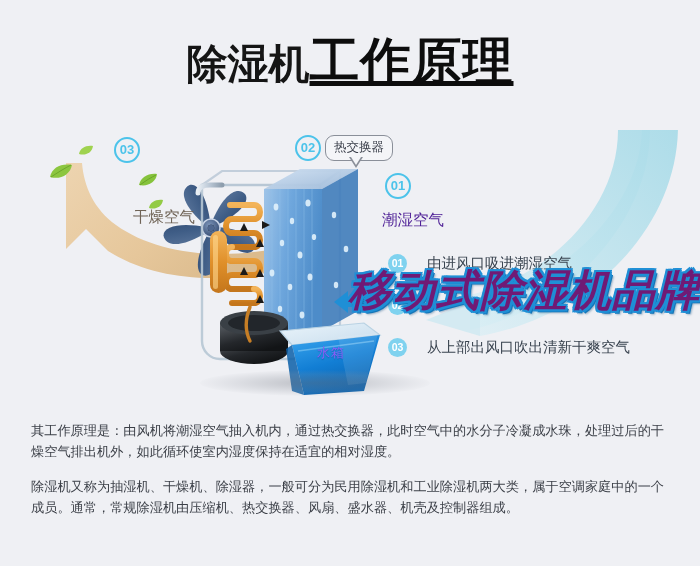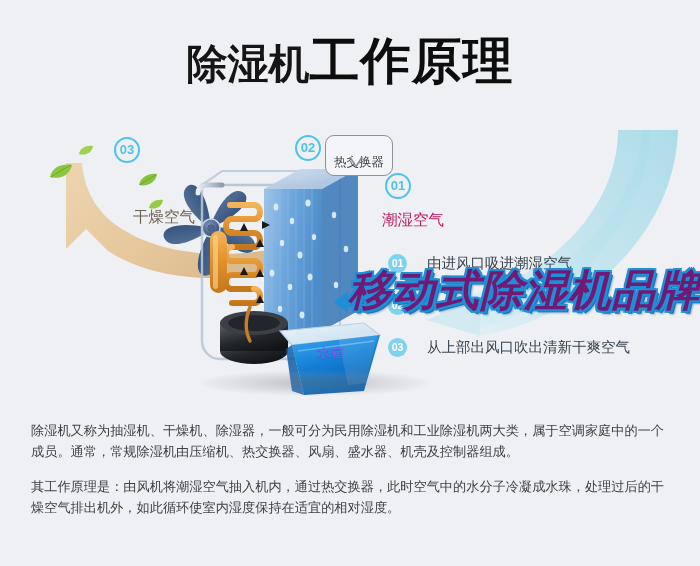--- a/index.html
+++ b/index.html
@@ -36,20 +36,21 @@
     letter-spacing: 0px;
     vertical-align: baseline;
     margin-top: 12px;
   }
   .title-large {
     font-size: 50px;
     font-weight: bold;
     color: #0d0d0d;
     letter-spacing: 1px;
     vertical-align: baseline;
+    text-decoration: underline;
   }
 
   
   .stage {
     position: absolute;
     top: 125px;
     left: 0;
     width: 700px;
     height: 285px;
   }
@@ -124,21 +125,21 @@
     font-family: "Liberation Sans", sans-serif;
   }
   .badge-01 { left: 385px; top: 48px; }
   .badge-02 { left: 295px; top: 10px; }
   .badge-03 { left: 114px; top: 12px; }
 
   .callout {
     position: absolute;
     left: 325px;
     top: 10px;
-    padding: 18px 8px 4px;
+    padding: 3px 8px 4px;
     border: 1.6px solid #8a8f99;
     border-radius: 9px;
     background: #f4f5f8;
     font-size: 12.5px;
     color: #3a3f4a;
     white-space: nowrap;
     font-family: "Liberation Sans", sans-serif;
   }
   .callout-tail {
     position: absolute;
@@ -159,21 +160,21 @@
     border-top: 8px solid #f4f5f8;
   }
 
   .stage-label {
     position: absolute;
     font-size: 15.5px;
     color: #4a5461;
     white-space: nowrap;
     font-family: "Liberation Sans", sans-serif;
   }
-  .label-humid { left: 382px; top: 85px; color: #be185d; }
+  .label-humid { left: 382px; top: 85px; color: #4c1d95; }
   .label-dry   { left: 133px; top: 82px; color: #6f6356; text-align: right; }
 
   .tank-label {
     position: absolute;
     left: 317px;
     top: 219px;
     font-size: 13px;
     color: #8b5cf6;
     font-weight: normal;
     letter-spacing: 1px;
@@ -501,17 +502,17 @@
     </div>
     <div class="step">
       <div class="step-badge">03</div>
       <div class="step-text">从上部出风口吹出清新干爽空气</div>
     </div>
   </div>
 
   <div class="watermark">移动式除湿机品牌</div>
 
   <div class="body-copy">
+    <p class="para">其工作原理是：由风机将潮湿空气抽入机内，通过热交换器，此时空气中的水分子冷凝成水珠，处理过后的干燥空气排出机外，如此循环使室内湿度保持在适宜的相对湿度。</p>
     <p class="para">除湿机又称为抽湿机、干燥机、除湿器，一般可分为民用除湿机和工业除湿机两大类，属于空调家庭中的一个成员。通常，常规除湿机由压缩机、热交换器、风扇、盛水器、机壳及控制器组成。</p>
-    <p class="para">其工作原理是：由风机将潮湿空气抽入机内，通过热交换器，此时空气中的水分子冷凝成水珠，处理过后的干燥空气排出机外，如此循环使室内湿度保持在适宜的相对湿度。</p>
   </div>
 
 </div>
 
 </body></html>

